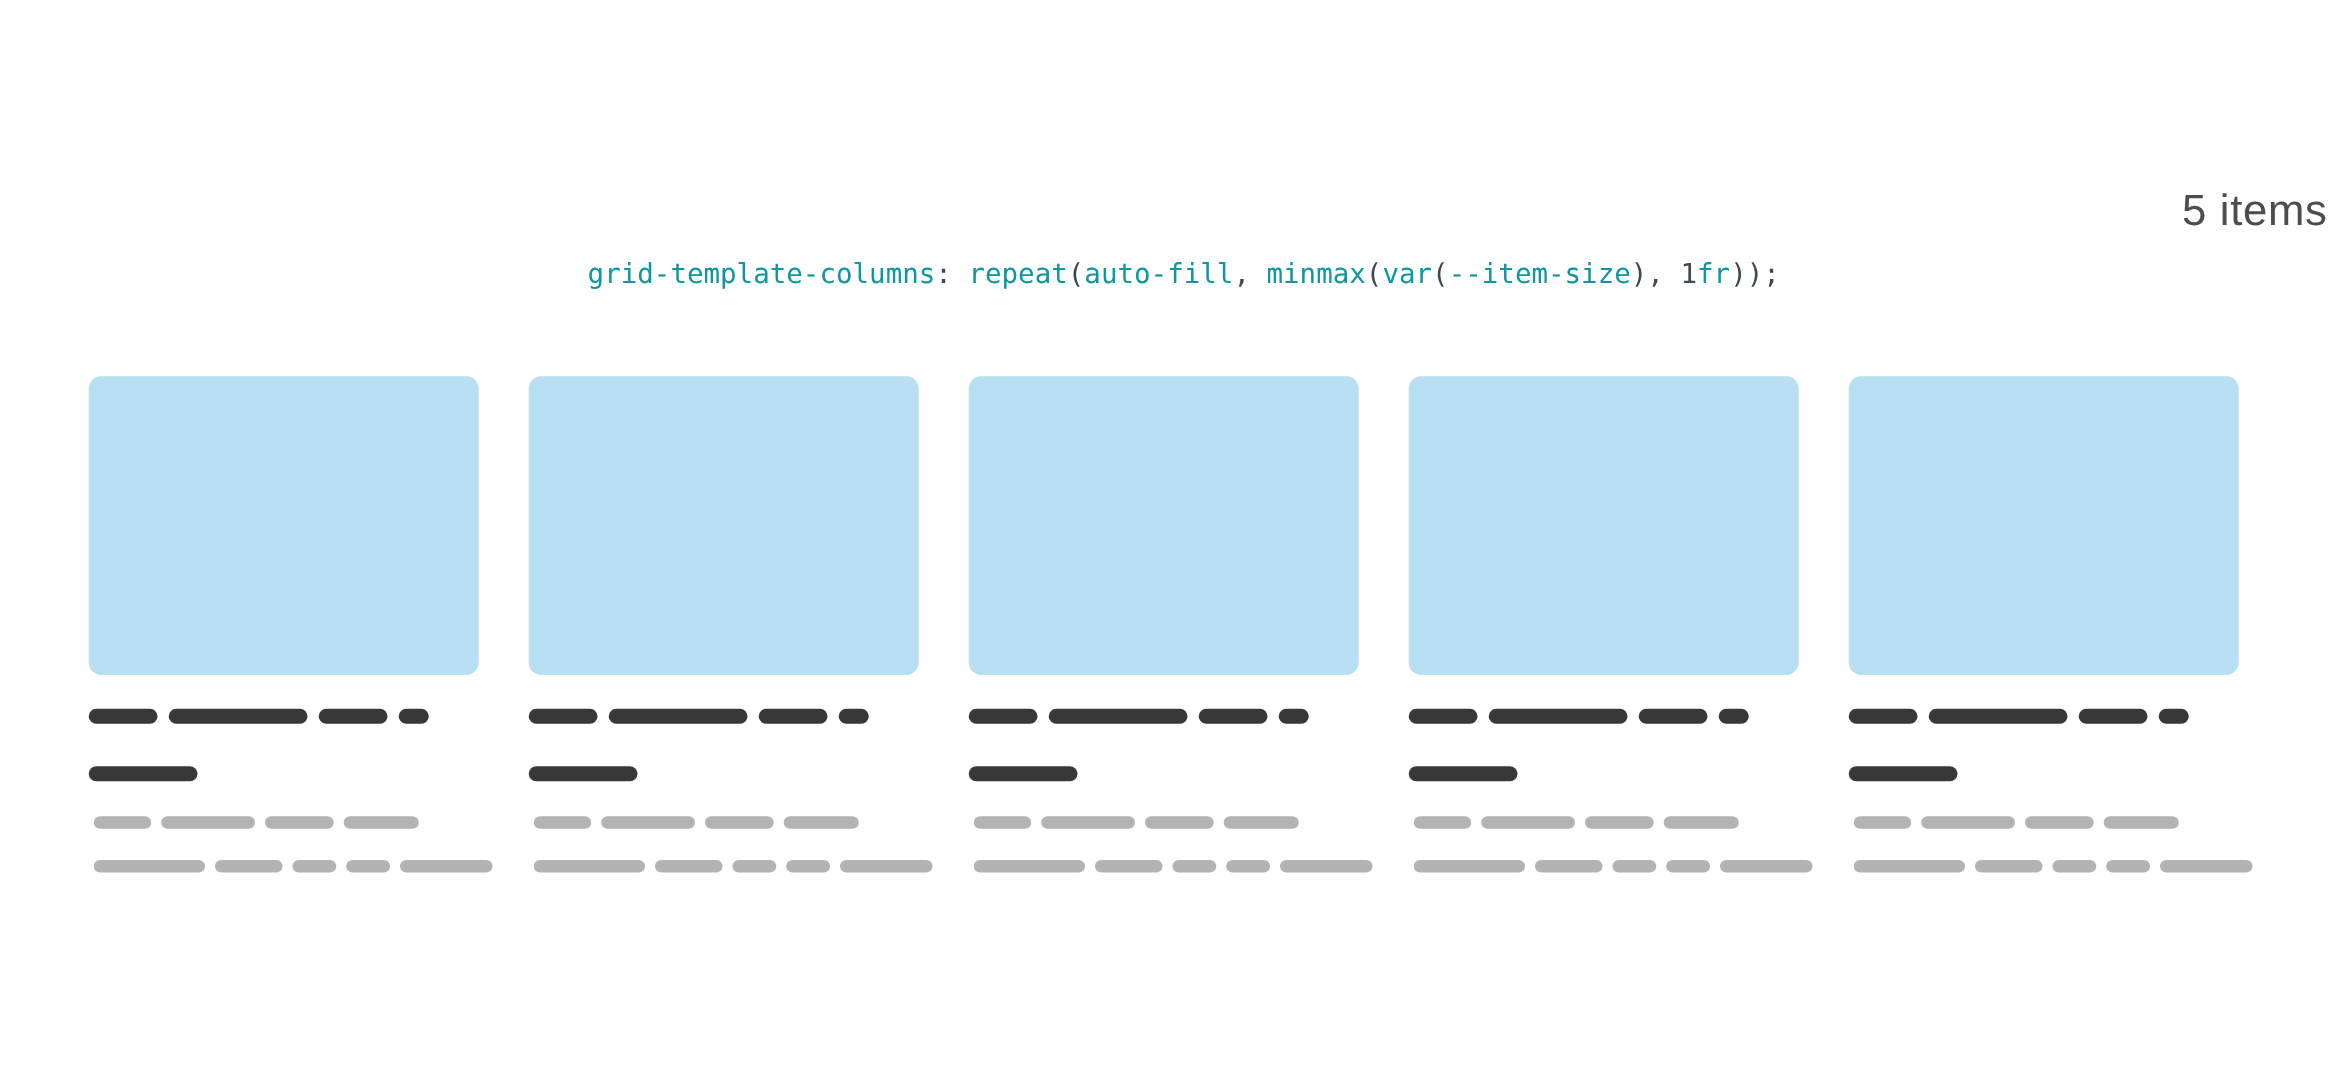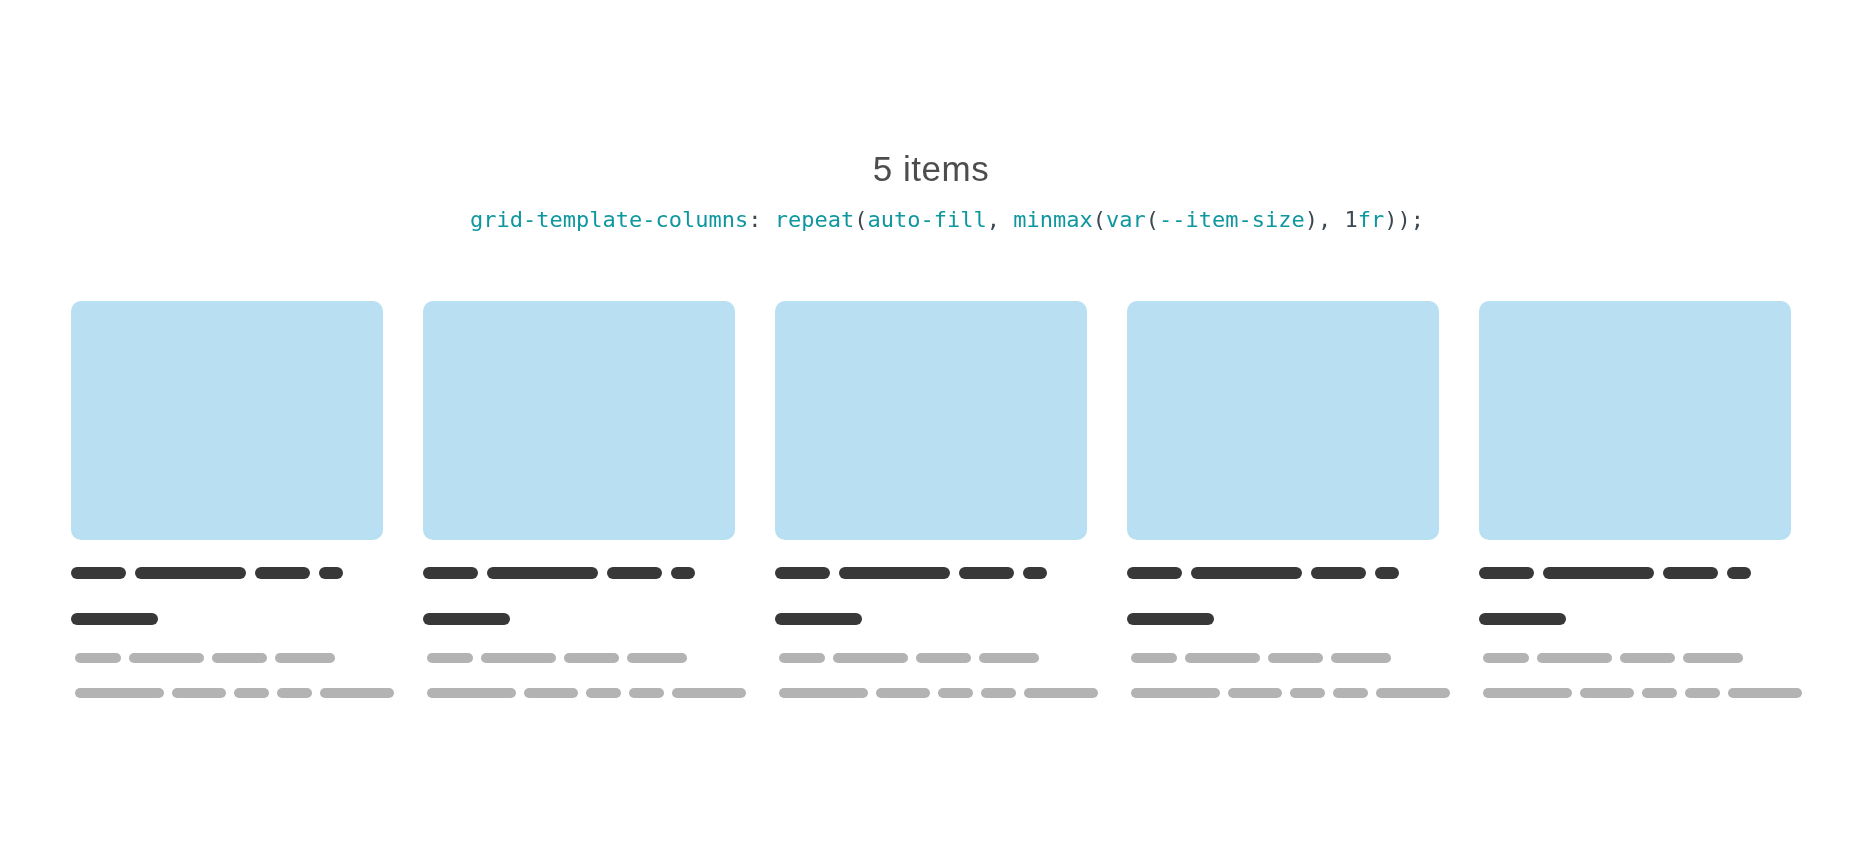--- a/index.html
+++ b/index.html
@@ -13,21 +13,21 @@
     height: 856px;
     background: #ffffff;
     overflow: hidden;
     font-family: "Liberation Sans", sans-serif;
   }
   .title {
     position: absolute;
     top: 148px;
     left: 0;
     width: 100%;
-    text-align: center;
+    text-align: right;
     font-size: 35px;
     line-height: 42px;
     color: var(--title-gray, #4d4d4d);
     letter-spacing: 0.5px;
   }
   .code-line {
     position: absolute;
     top: 201px;
     left: 16px;
     width: 100%;

